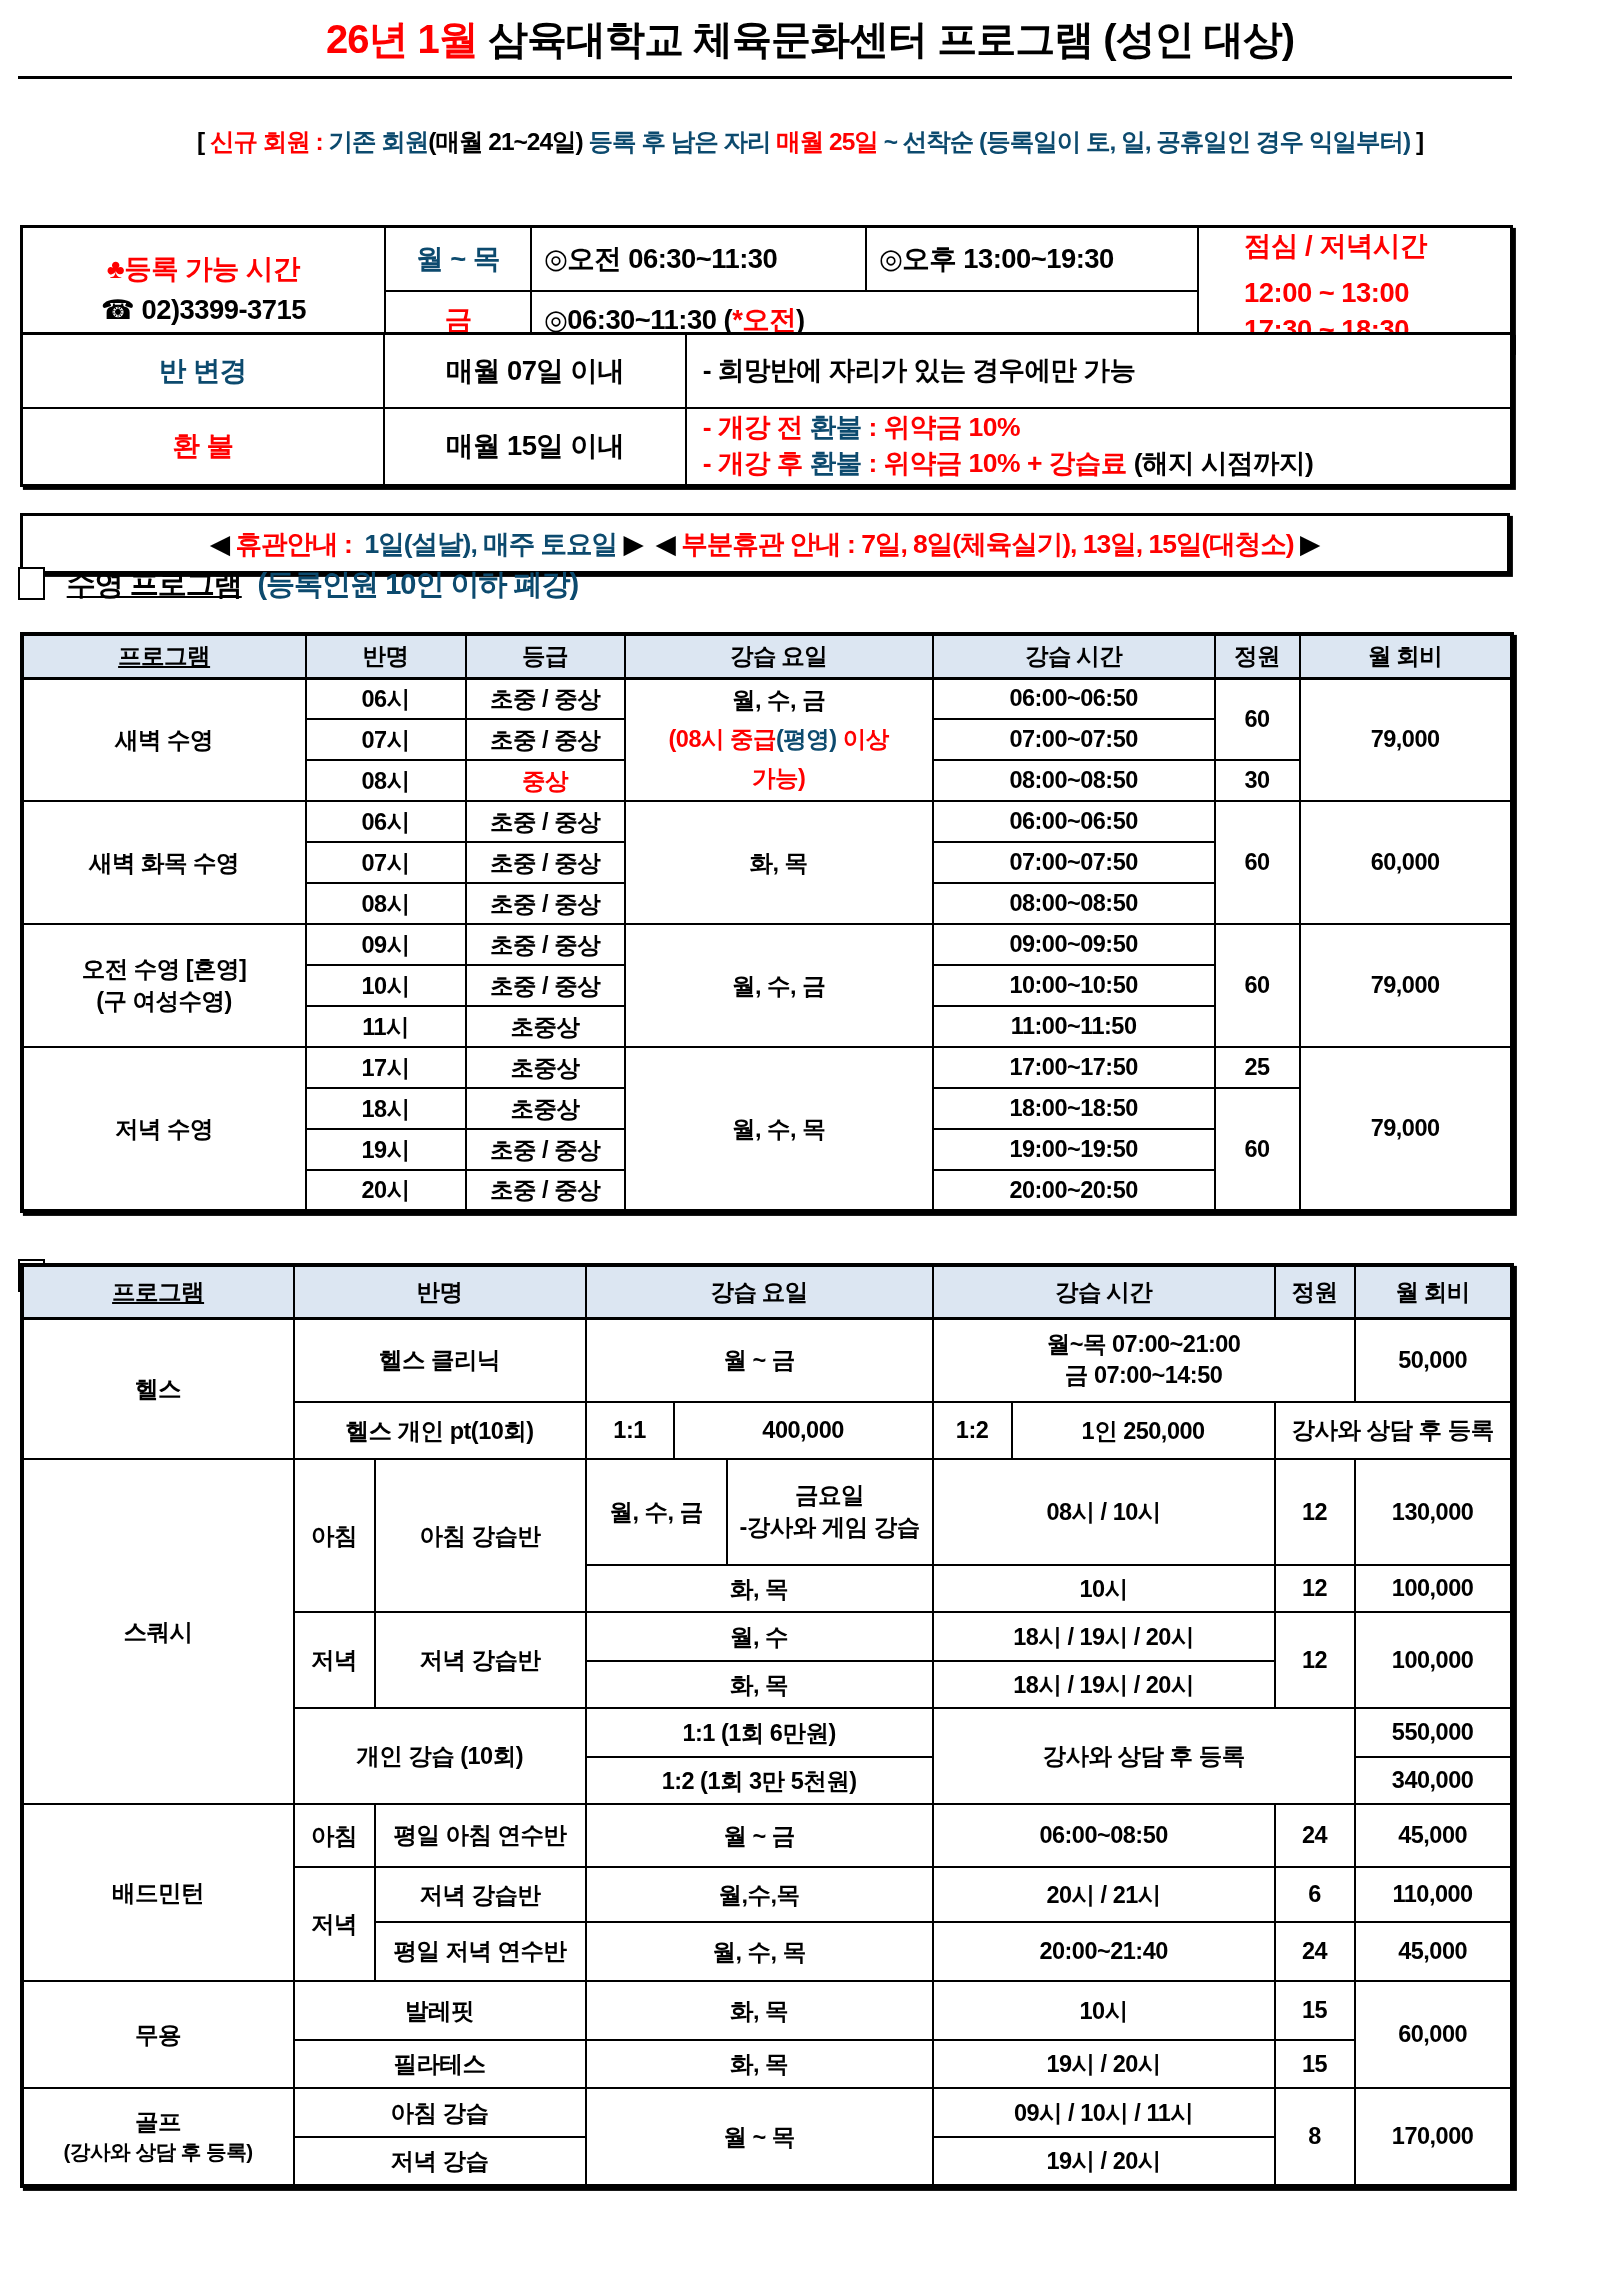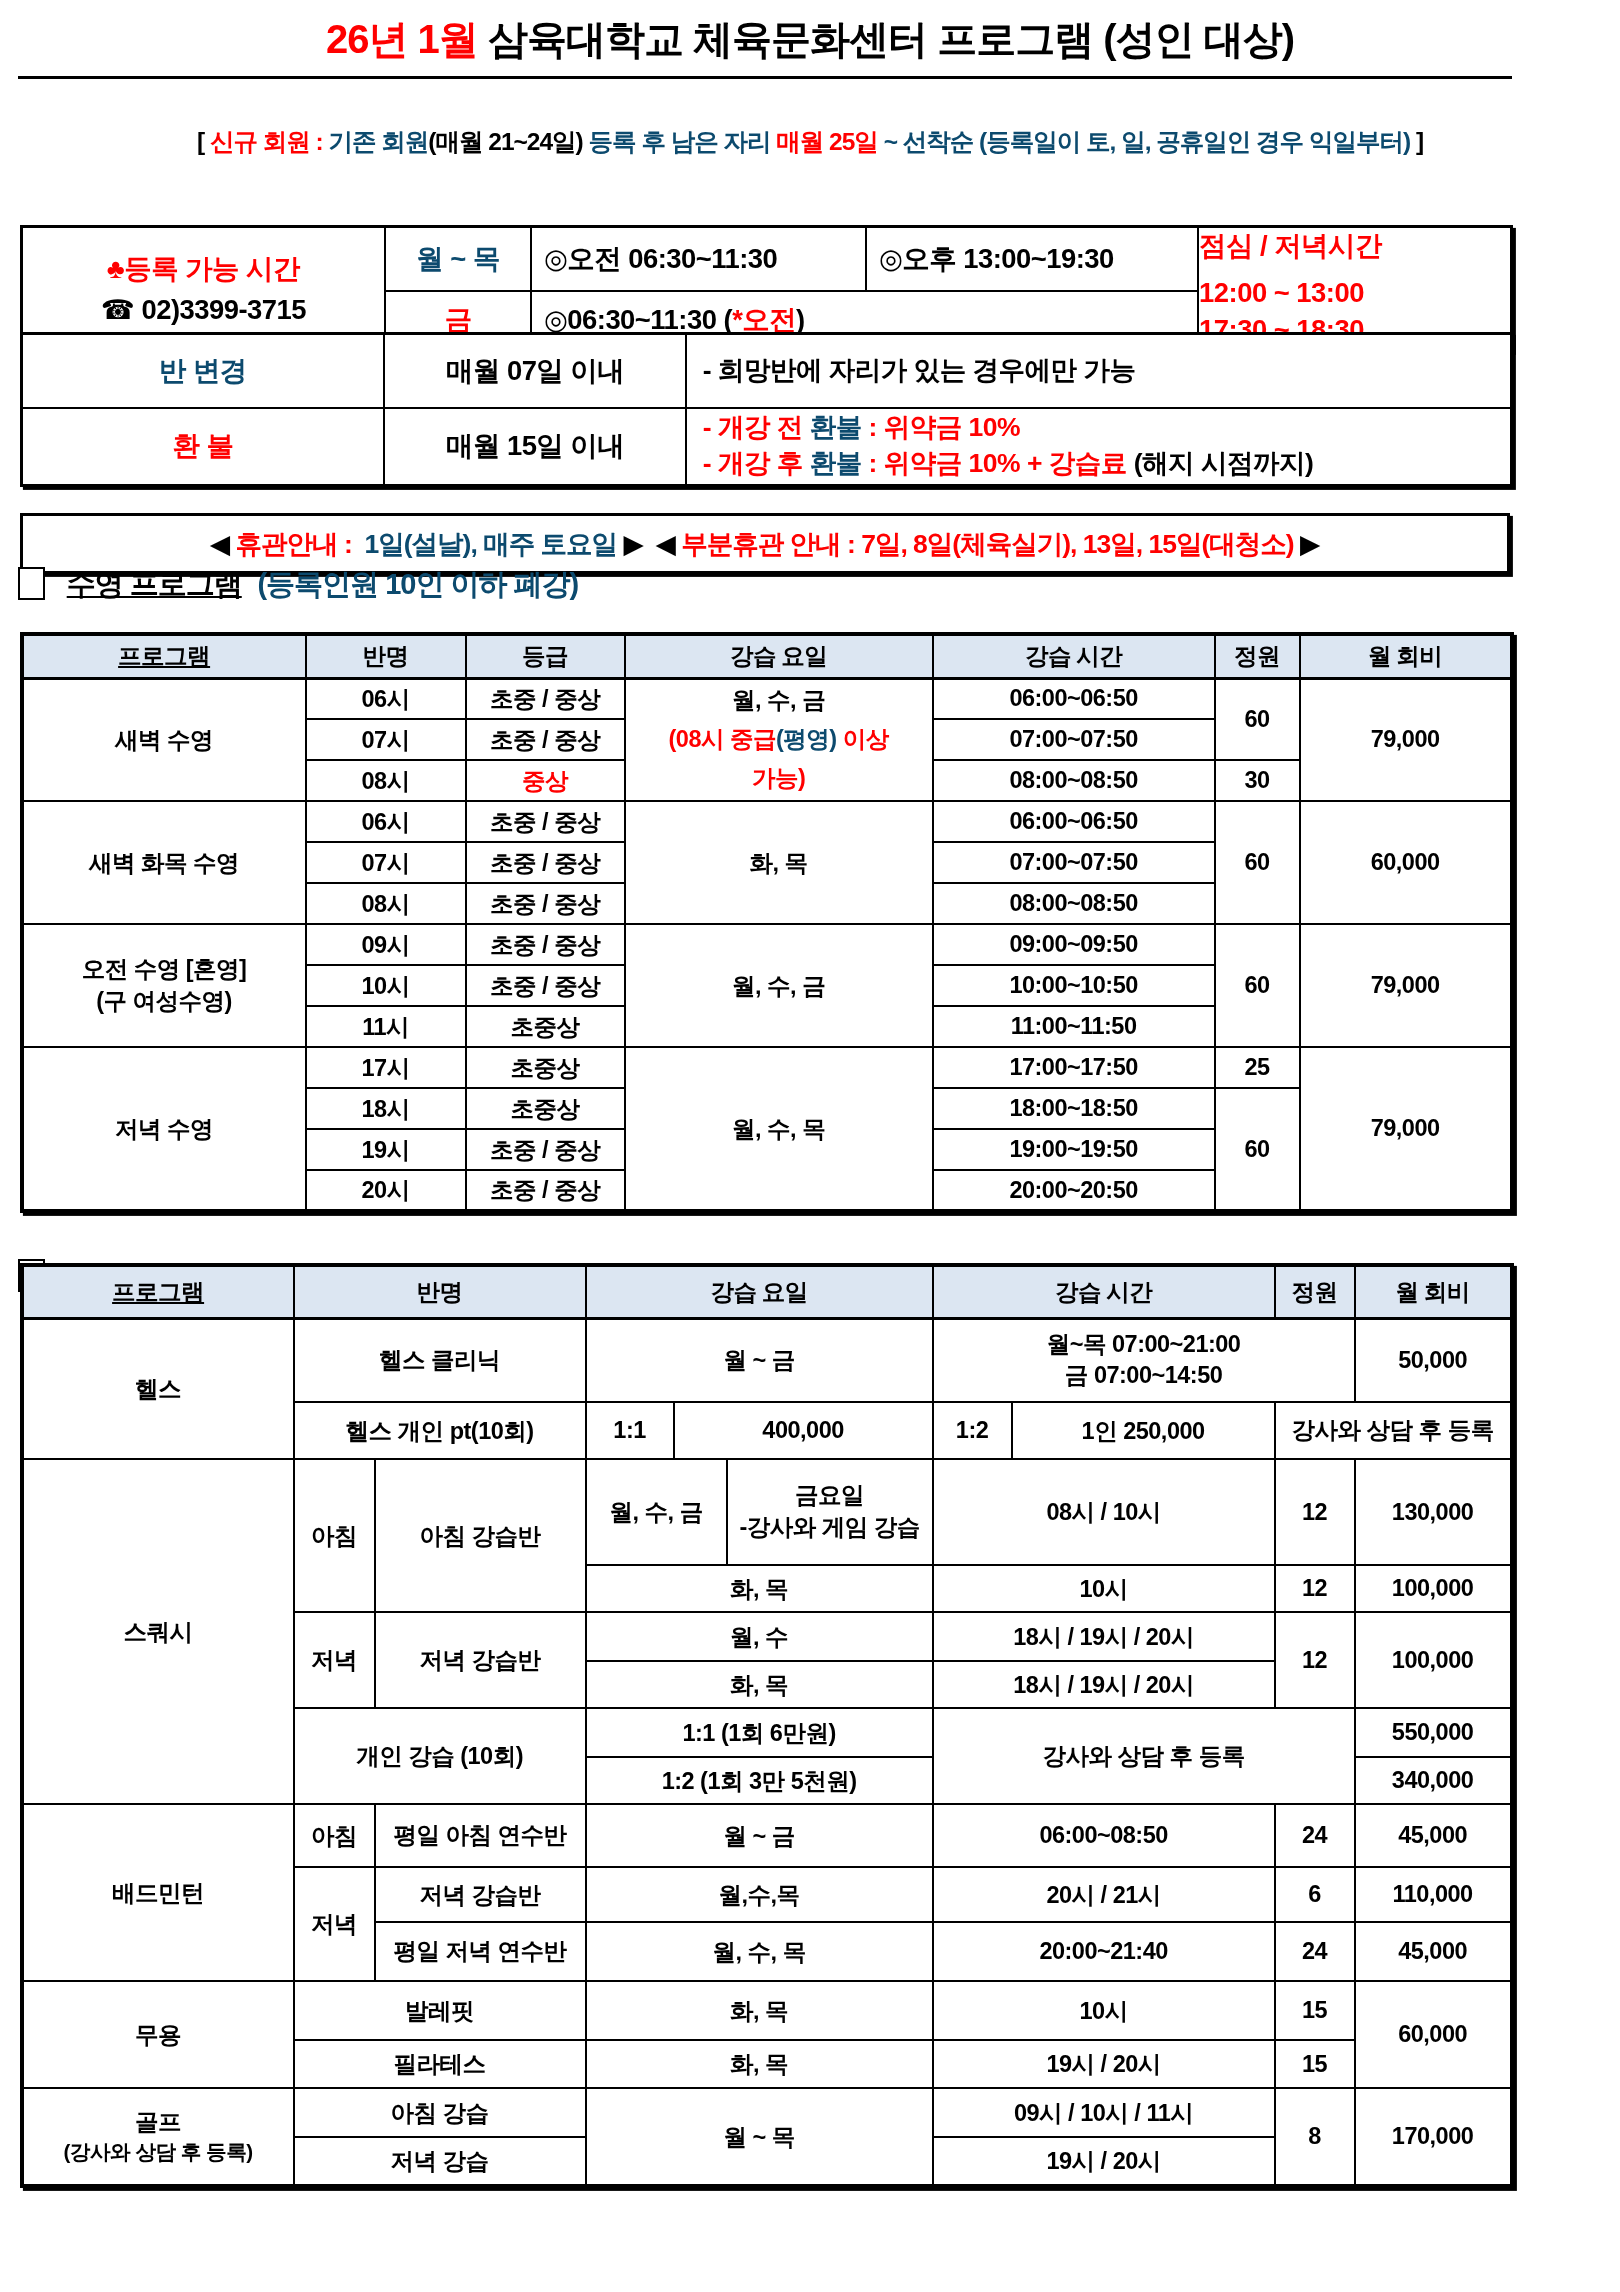--- a/index.html
+++ b/index.html
@@ -18,21 +18,21 @@
   #notice span{white-space:pre;}
 
   
   table.box{position:absolute;border-collapse:collapse;table-layout:fixed;background:#fff;
             border:3.9px solid #000;box-shadow:2.9px 2.9px 0 #000;}
   table.box td{border:2px solid #000;padding:0;text-align:center;vertical-align:middle;overflow:hidden;letter-spacing:-0.5px;}
 
   
   #reg-table{left:19.6px;top:225px;width:1490px;font-size:27.4px;}
   #reg-table .tleft{text-align:left;padding-left:11.8px;}
-  #reg-table .meal{text-align:left;line-height:1.35;}
+  #reg-table .meal{text-align:left;padding-left:45px;line-height:1.35;}
 
   
   #policy-table{left:19.6px;top:332px;width:1490px;font-size:27.4px;}
   #policy-table .detail{text-align:left;padding-left:15.7px;font-size:26.5px;line-height:1.35;}
   #policy-table .detail span{white-space:pre;}
 
   
   #holiday-bar{left:19.6px;top:513px;width:1490px;height:61px;box-sizing:border-box;
                border:3.9px solid #000;box-shadow:2.9px 2.9px 0 #000;background:#fff;
                display:flex;align-items:center;justify-content:center;font-size:26.5px;letter-spacing:-1px;}

